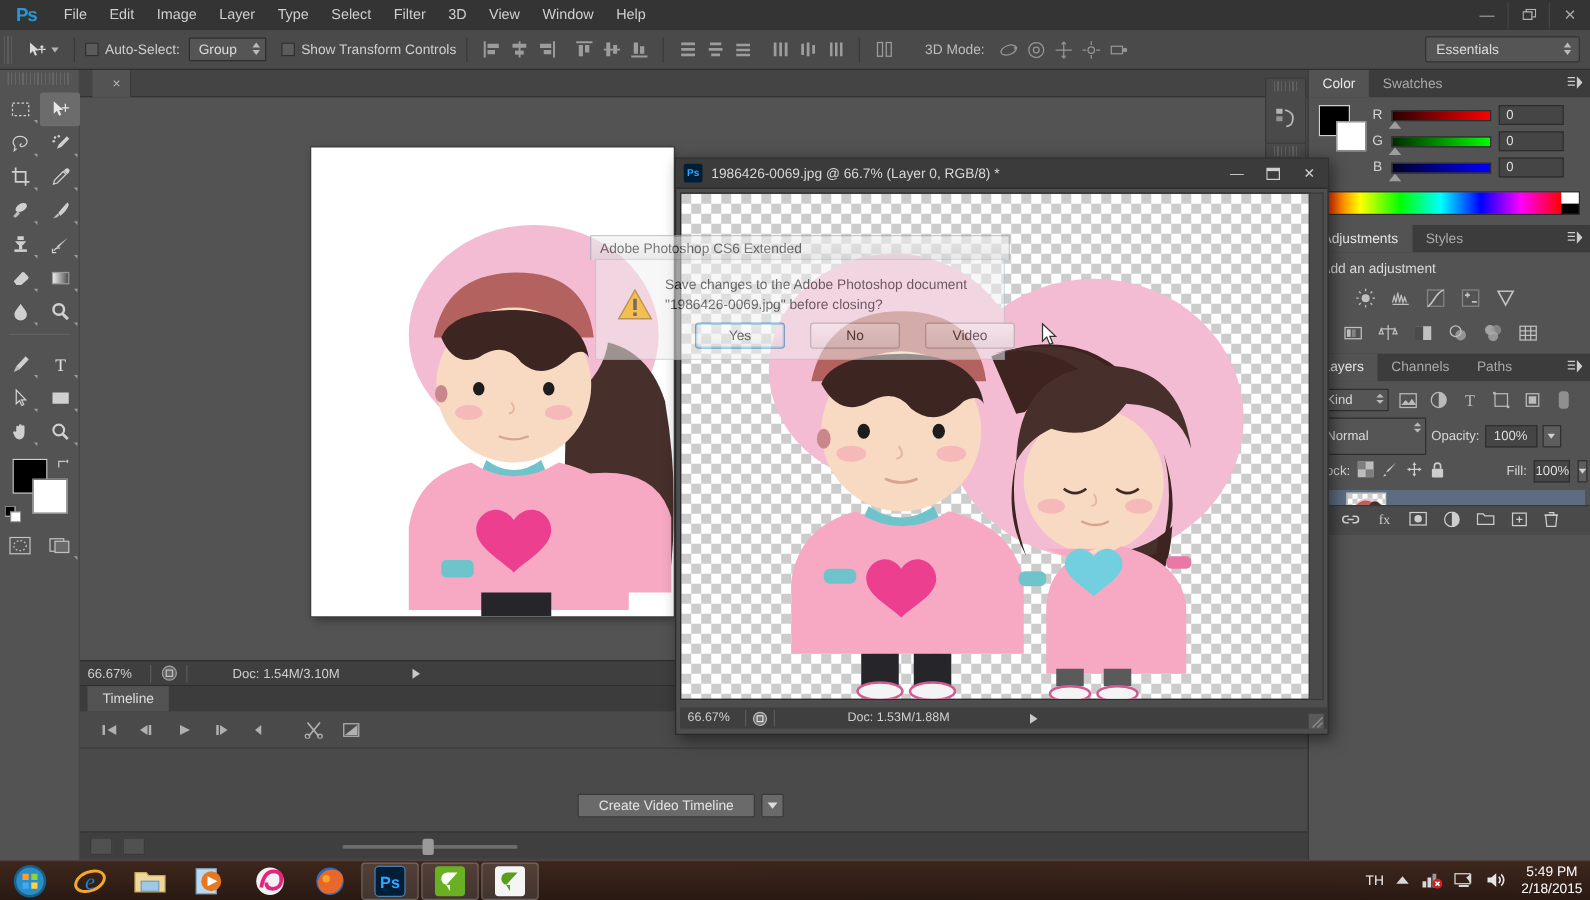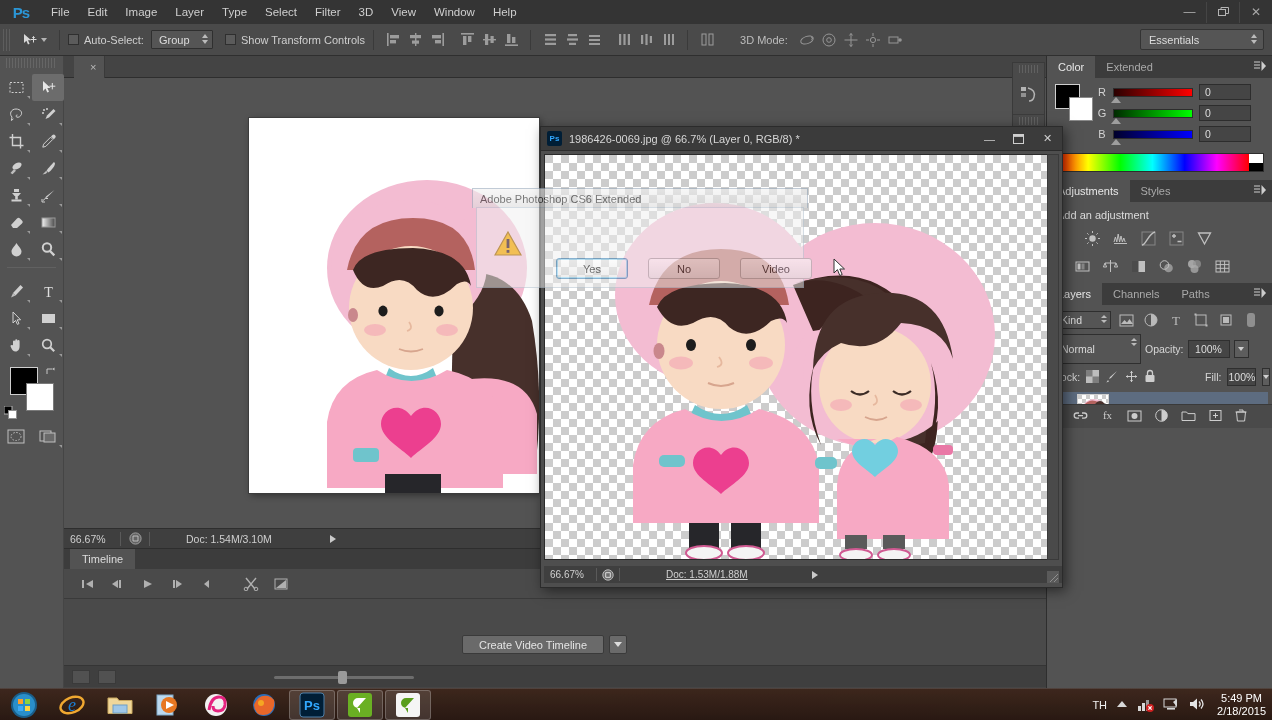--- a/index.html
+++ b/index.html
@@ -706,21 +706,21 @@
       <svg width="20" height="16" viewBox="0 0 20 16">
           <path d="M2 12 q4 -8 9 -4 q4 3 7 -3" fill="none" stroke="#c7c7c7" stroke-width="1.5"></path>
         </svg>
     </div>
   </div>
 
   <div class="dock">
 
     <div class="pgrouphdr">
       <div class="ptab active">Color</div>
-      <div class="ptab">Extended</div>
+      <div class="ptab">Swatches</div>
       <div class="pmenu">
         <svg width="12" height="11" viewBox="0 0 12 11">
             <path d="M0 1 l6 0 M0 4 l6 0 M0 7 l6 0" stroke="#cdcdcd"></path>
             <path d="M7.5 0 l4.5 5 l-4.5 5 z" fill="#cdcdcd"></path>
           </svg>
       </div>
     </div>
     <div class="pbody">
       <div style="display:flex;">
         <div class="color-sw">
@@ -1077,41 +1077,45 @@
     <div class="fw-status">
       <span style="padding-left:6px;width:52px;">66.67%</span>
       <span style="width:1px;height:13px;background:#5a5a5a;"></span>
       <span style="width:22px;display:flex;justify-content:center;">
         <svg width="12" height="12" viewBox="0 0 12 12">
             <circle cx="6" cy="6" r="5.2" fill="#6d6d6d" stroke="#b9b9b9"></circle>
             <path d="M3.7 3.7 h4.6 v4.6 h-4.6 z" fill="none" stroke="#ddd"></path>
           </svg>
       </span>
       <span style="width:1px;height:13px;background:#5a5a5a;"></span>
-      <span style="margin-left:46px;text-decoration:underline;">Doc: 1.53M/1.88M</span>
+      <span style="margin-left:58px;">Doc: 1.53M/1.88M</span>
       <span style="margin-left:64px;width:0;height:0;border-top:4px solid transparent;border-bottom:4px solid transparent;border-left:6px solid #cacaca;"></span>
     </div>
     <div class="fw-resize">
       <svg width="12" height="12" viewBox="0 0 12 12">
           <path d="M11 3 L3 11 M11 7 L7 11" stroke="#8e8e8e"></path>
         </svg>
     </div>
   </div>
 
   <div class="dlg-wrap">
     <div class="dlg-title">
       <span>Adobe Photoshop CS6 Extended</span>
     </div>
     <div class="dlg-body">
       <div class="dlg-warn">
         <svg width="30" height="28" viewBox="0 0 30 28">
           <path d="M14 2 L27 25 H1 Z" fill="#f2c200" stroke="#9a7a00" stroke-width="1.2"></path>
           <rect x="12.6" y="9" width="2.8" height="9" fill="#2b2b2b"></rect>
           <rect x="12.6" y="20" width="2.8" height="2.8" fill="#2b2b2b"></rect>
         </svg>
+      </div>
+      <div class="dlg-msg">
+        <div>Save changes to the Adobe Photoshop document</div>
+        <div>"1986426-0069.jpg" before closing?</div>
       </div>
       <div class="dlg-btns">
         <div class="dlg-btn focus">Yes</div>
         <div class="dlg-btn">No</div>
         <div class="dlg-btn">Video</div>
       </div>
     </div>
   </div>
 
   <div class="cursor">

